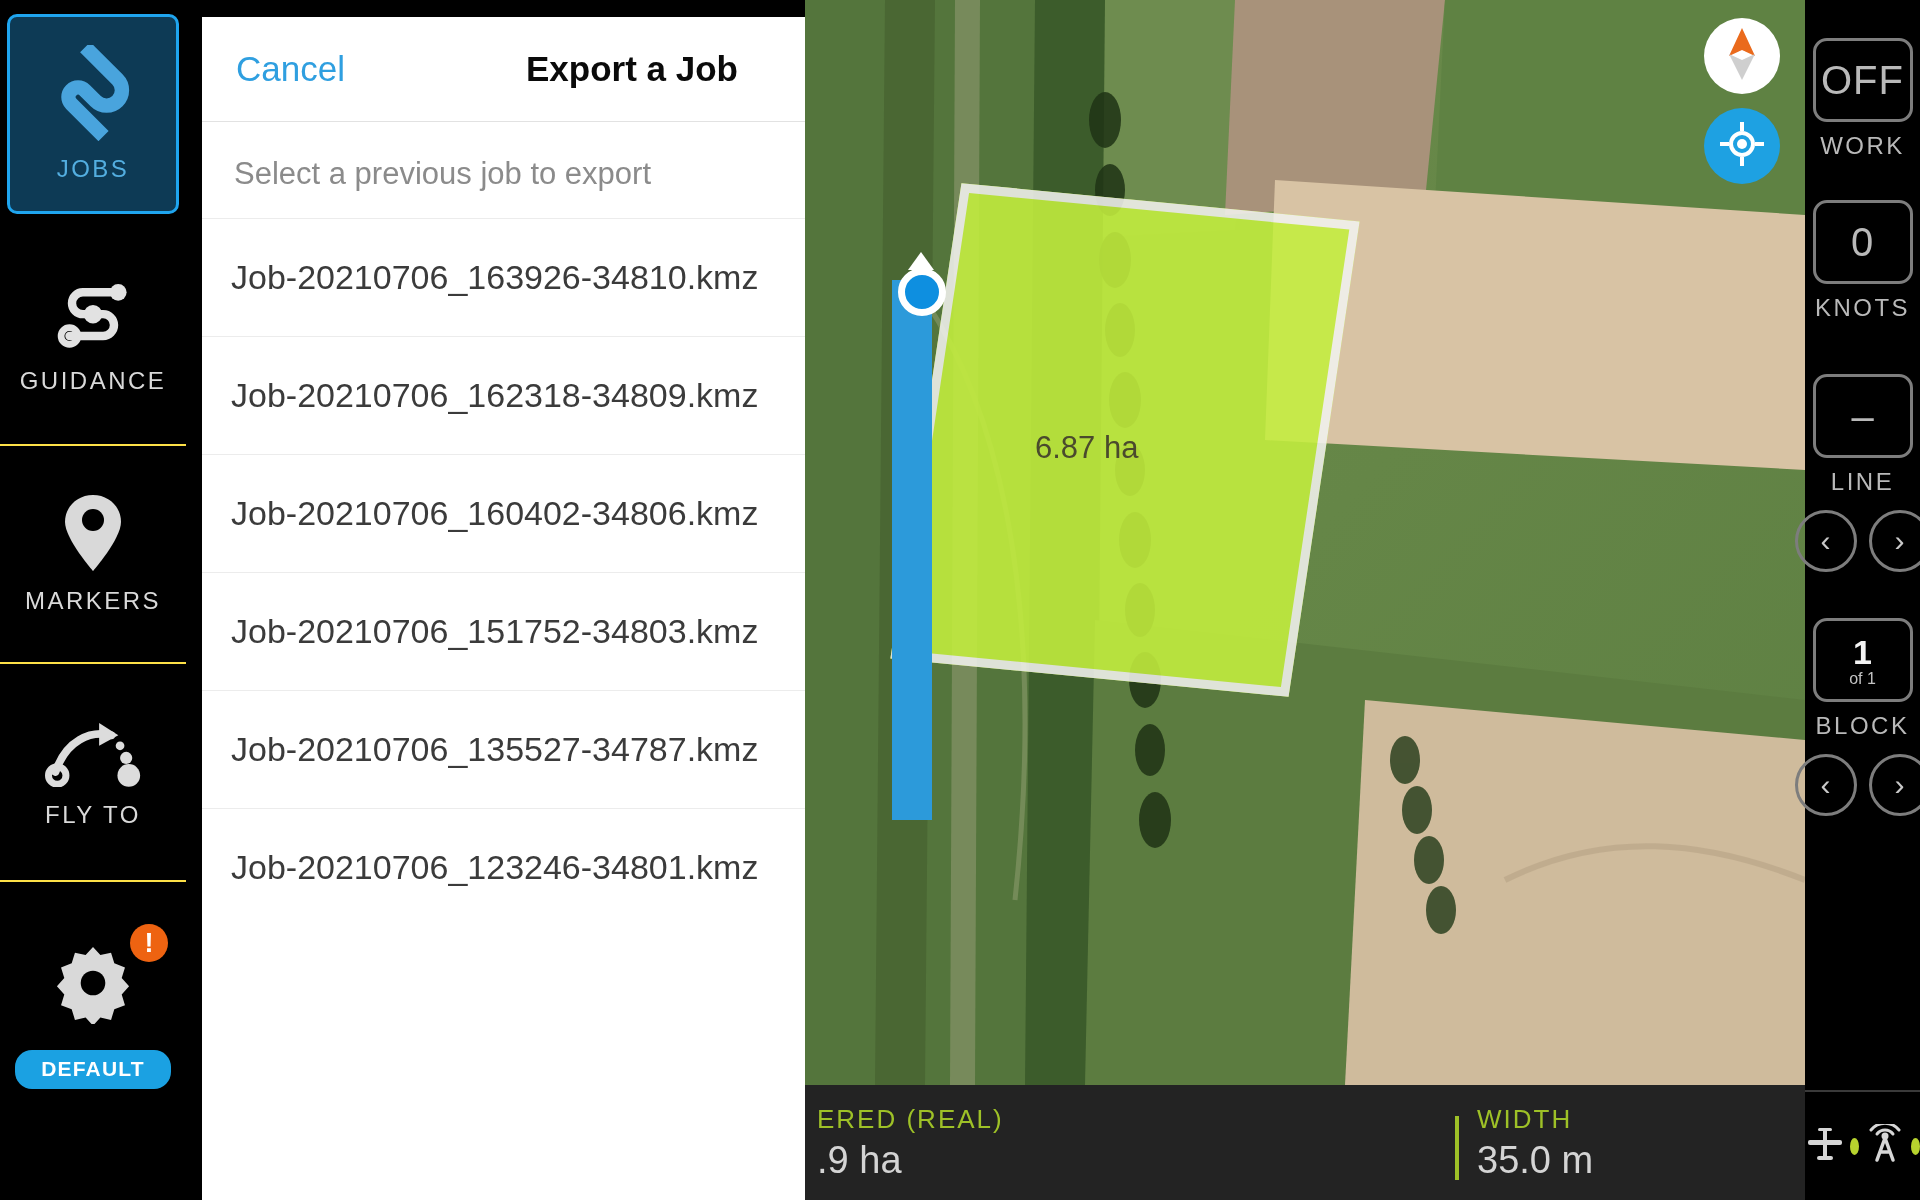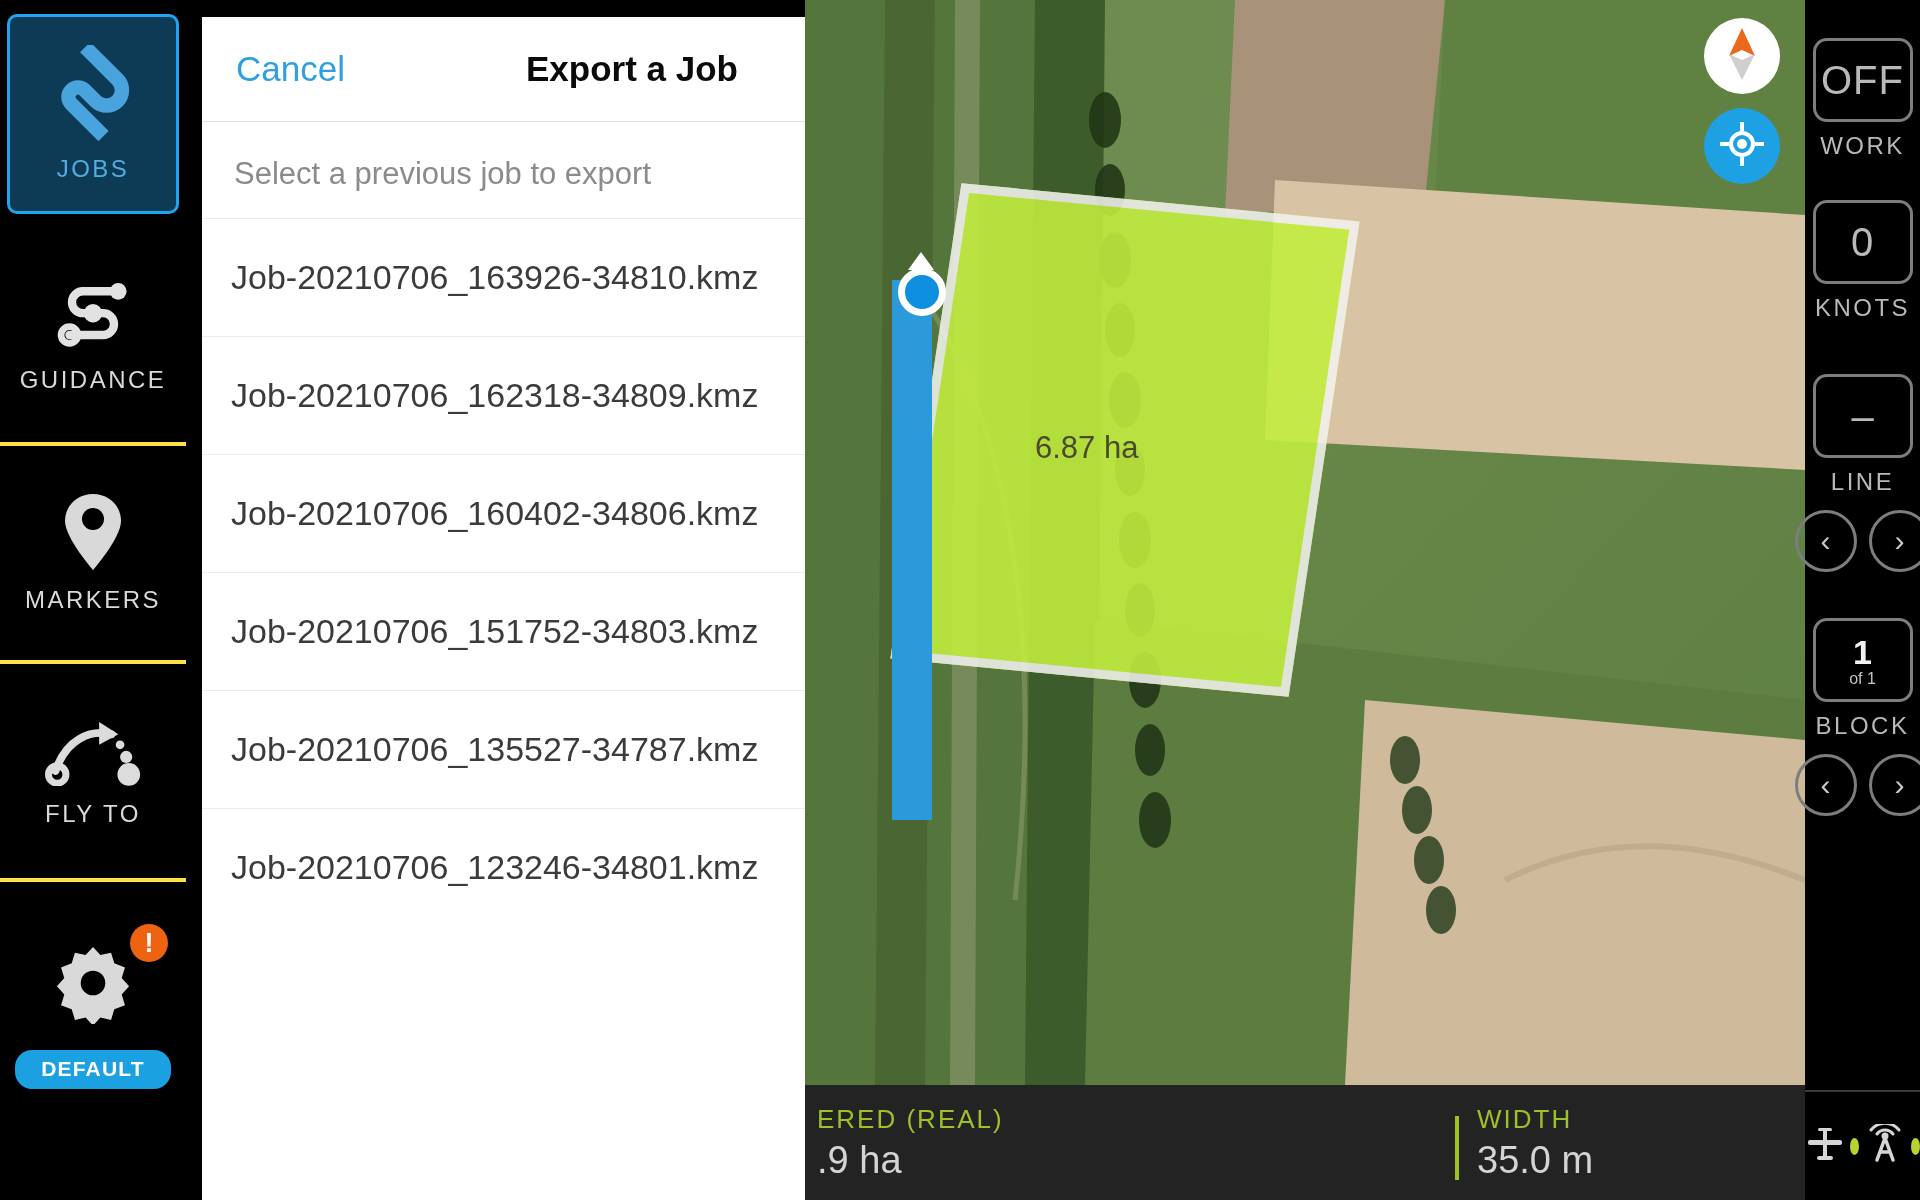--- a/index.html
+++ b/index.html
@@ -17,21 +17,21 @@
     width: 186px; height: 1200px;
     background: #000;
     display: flex; flex-direction: column;
   }
   .nav-item {
     position: relative;
     height: 218px;
     display: flex; flex-direction: column;
     align-items: center; justify-content: center;
     color: #d8d8d8;
-    border-bottom: 4px solid #fde047;
+    border-bottom: 2px solid #fde047;
   }
   .nav-item .nav-label {
     margin-top: 14px;
     font-size: 24px; letter-spacing: 2.5px;
     color: #d9d9d9; font-weight: 400;
   }
   .nav-item.active-tile { border-bottom: none; height: 228px; }
   .active-box {
     width: 172px; height: 200px;
     background: #0d3a55;

